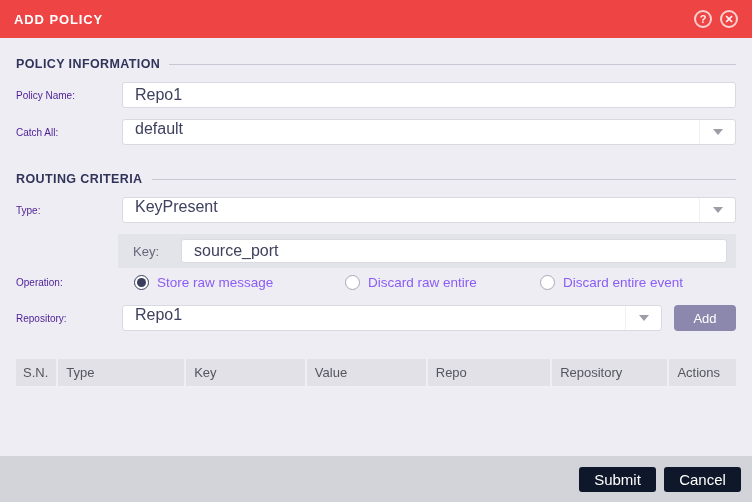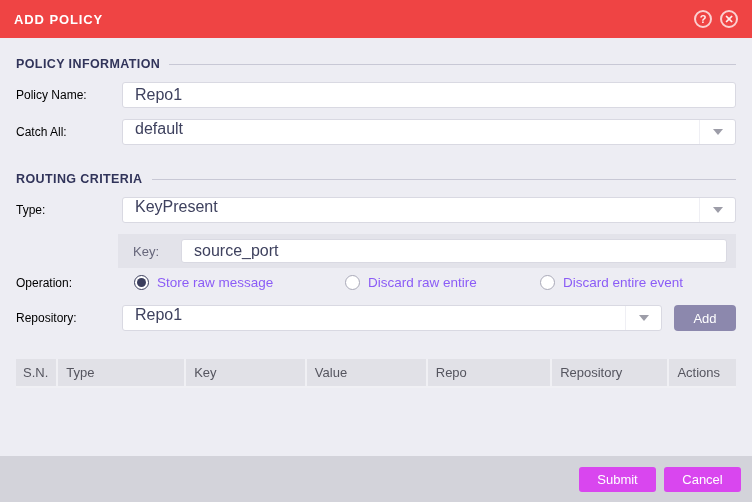--- a/index.html
+++ b/index.html
@@ -46,22 +46,22 @@
     font-weight: bold;
     letter-spacing: 0.4px;
     white-space: nowrap;
   }
   .section-line { flex: 1; height: 1px; background: #C8C8D5; margin-left: 9px; }
 
   .form-row { display: flex; align-items: center; margin-top: 11px; }
   .form-label {
     width: 106px;
     flex-shrink: 0;
-    color: #000000;
-    font-size: 12px;
+    color: #4c1d95;
+    font-size: 10px;
   }
   .text-input, .select-box {
     flex: 1;
     height: 26px;
     background: #FFFFFF;
     border: 1px solid #D9D9E2;
     border-radius: 3px;
     font-size: 16px;
     color: #3E415E;
   }
@@ -172,25 +172,25 @@
     background: #D3D3DA;
     display: flex;
     align-items: center;
     justify-content: flex-end;
     padding-right: 11px;
     gap: 8px;
   }
   .footer-btn {
     min-width: 77px;
     height: 25px;
-    background: #d946ef;
+    background: #0f172a;
     color: #FFFFFF;
     border: none;
     border-radius: 3px;
-    font-size: 13px;
+    font-size: 15px;
     font-family: "Liberation Sans", sans-serif;
     cursor: pointer;
   }
 </style>
 </head>
 <body>
 
 <div class="dlg-header">
   <span class="dlg-title">ADD POLICY</span>
   <span class="hdr-icons">

